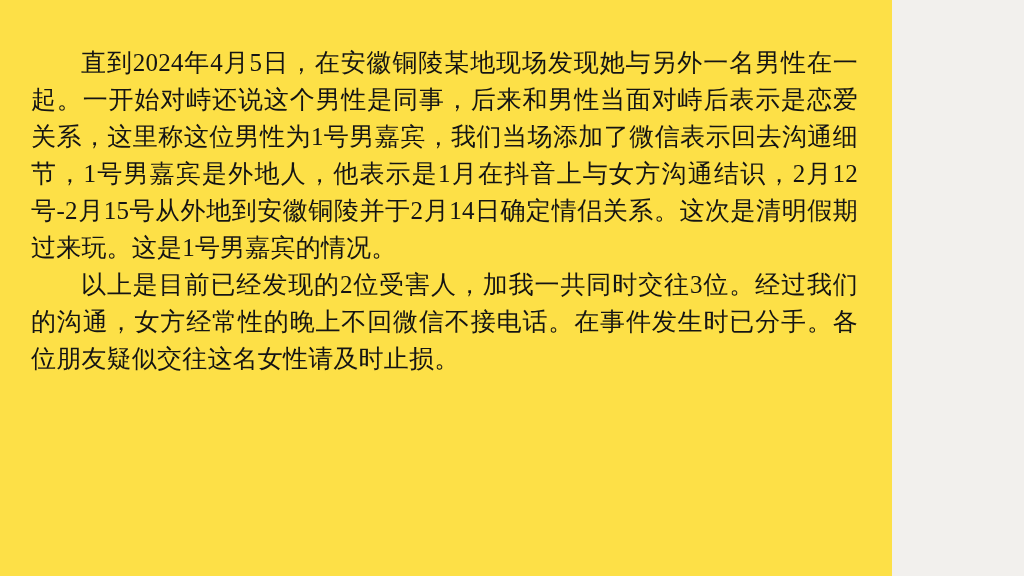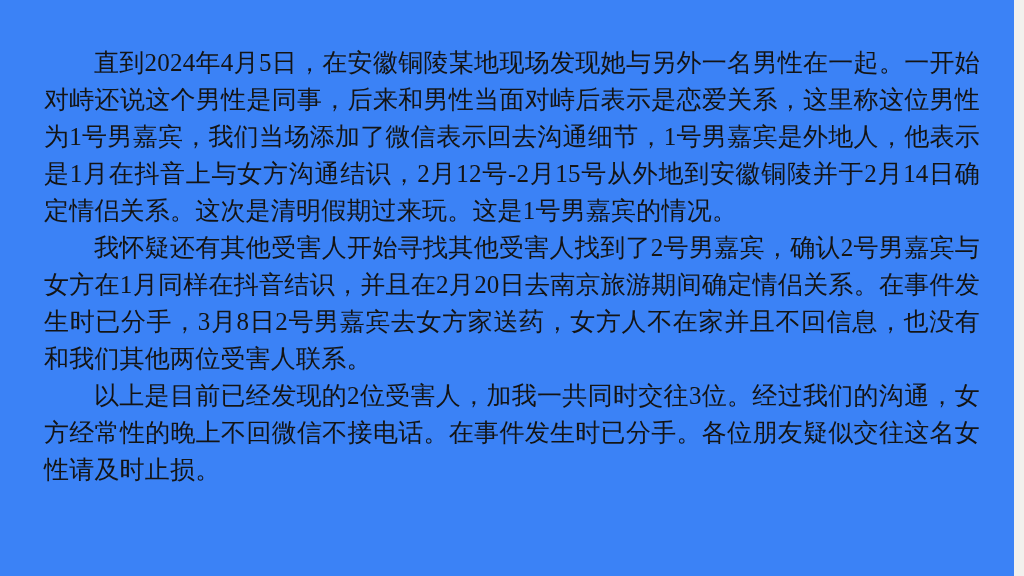--- a/index.html
+++ b/index.html
@@ -8,24 +8,24 @@
   }
   body {
     width: 1024px;
     height: 576px;
     background: #f2f0ed;
     font-family: "Liberation Serif", "DejaVu Serif", serif;
     overflow: hidden;
   }
   .page {
     box-sizing: border-box;
-    width: 1014px;
+    width: 892px;
     height: 576px;
-    background: #3b82f6;
-    padding: 44px 34px 0 44px;
+    background: #fde047;
+    padding: 44px 34px 0 31px;
   }
   .doc-body {
     color: #141414;
     font-size: 25px;
     line-height: 37px;
     letter-spacing: 0.2px;
     text-align: justify;
     text-justify: inter-ideograph;
   }
   .para {
@@ -34,16 +34,15 @@
     text-align: justify;
     text-justify: inter-ideograph;
   }
 </style>
 </head>
 <body>
 
 <div class="page">
   <div class="doc-body">
     <p class="para">直到2024年4月5日，在安徽铜陵某地现场发现她与另外一名男性在一起。一开始对峙还说这个男性是同事，后来和男性当面对峙后表示是恋爱关系，这里称这位男性为1号男嘉宾，我们当场添加了微信表示回去沟通细节，1号男嘉宾是外地人，他表示是1月在抖音上与女方沟通结识，2月12号-2月15号从外地到安徽铜陵并于2月14日确定情侣关系。这次是清明假期过来玩。这是1号男嘉宾的情况。</p>
-    <p class="para">我怀疑还有其他受害人开始寻找其他受害人找到了2号男嘉宾，确认2号男嘉宾与女方在1月同样在抖音结识，并且在2月20日去南京旅游期间确定情侣关系。在事件发生时已分手，3月8日2号男嘉宾去女方家送药，女方人不在家并且不回信息，也没有和我们其他两位受害人联系。</p>
     <p class="para">以上是目前已经发现的2位受害人，加我一共同时交往3位。经过我们的沟通，女方经常性的晚上不回微信不接电话。在事件发生时已分手。各位朋友疑似交往这名女性请及时止损。</p>
   </div>
 </div>
 
 </body></html>

